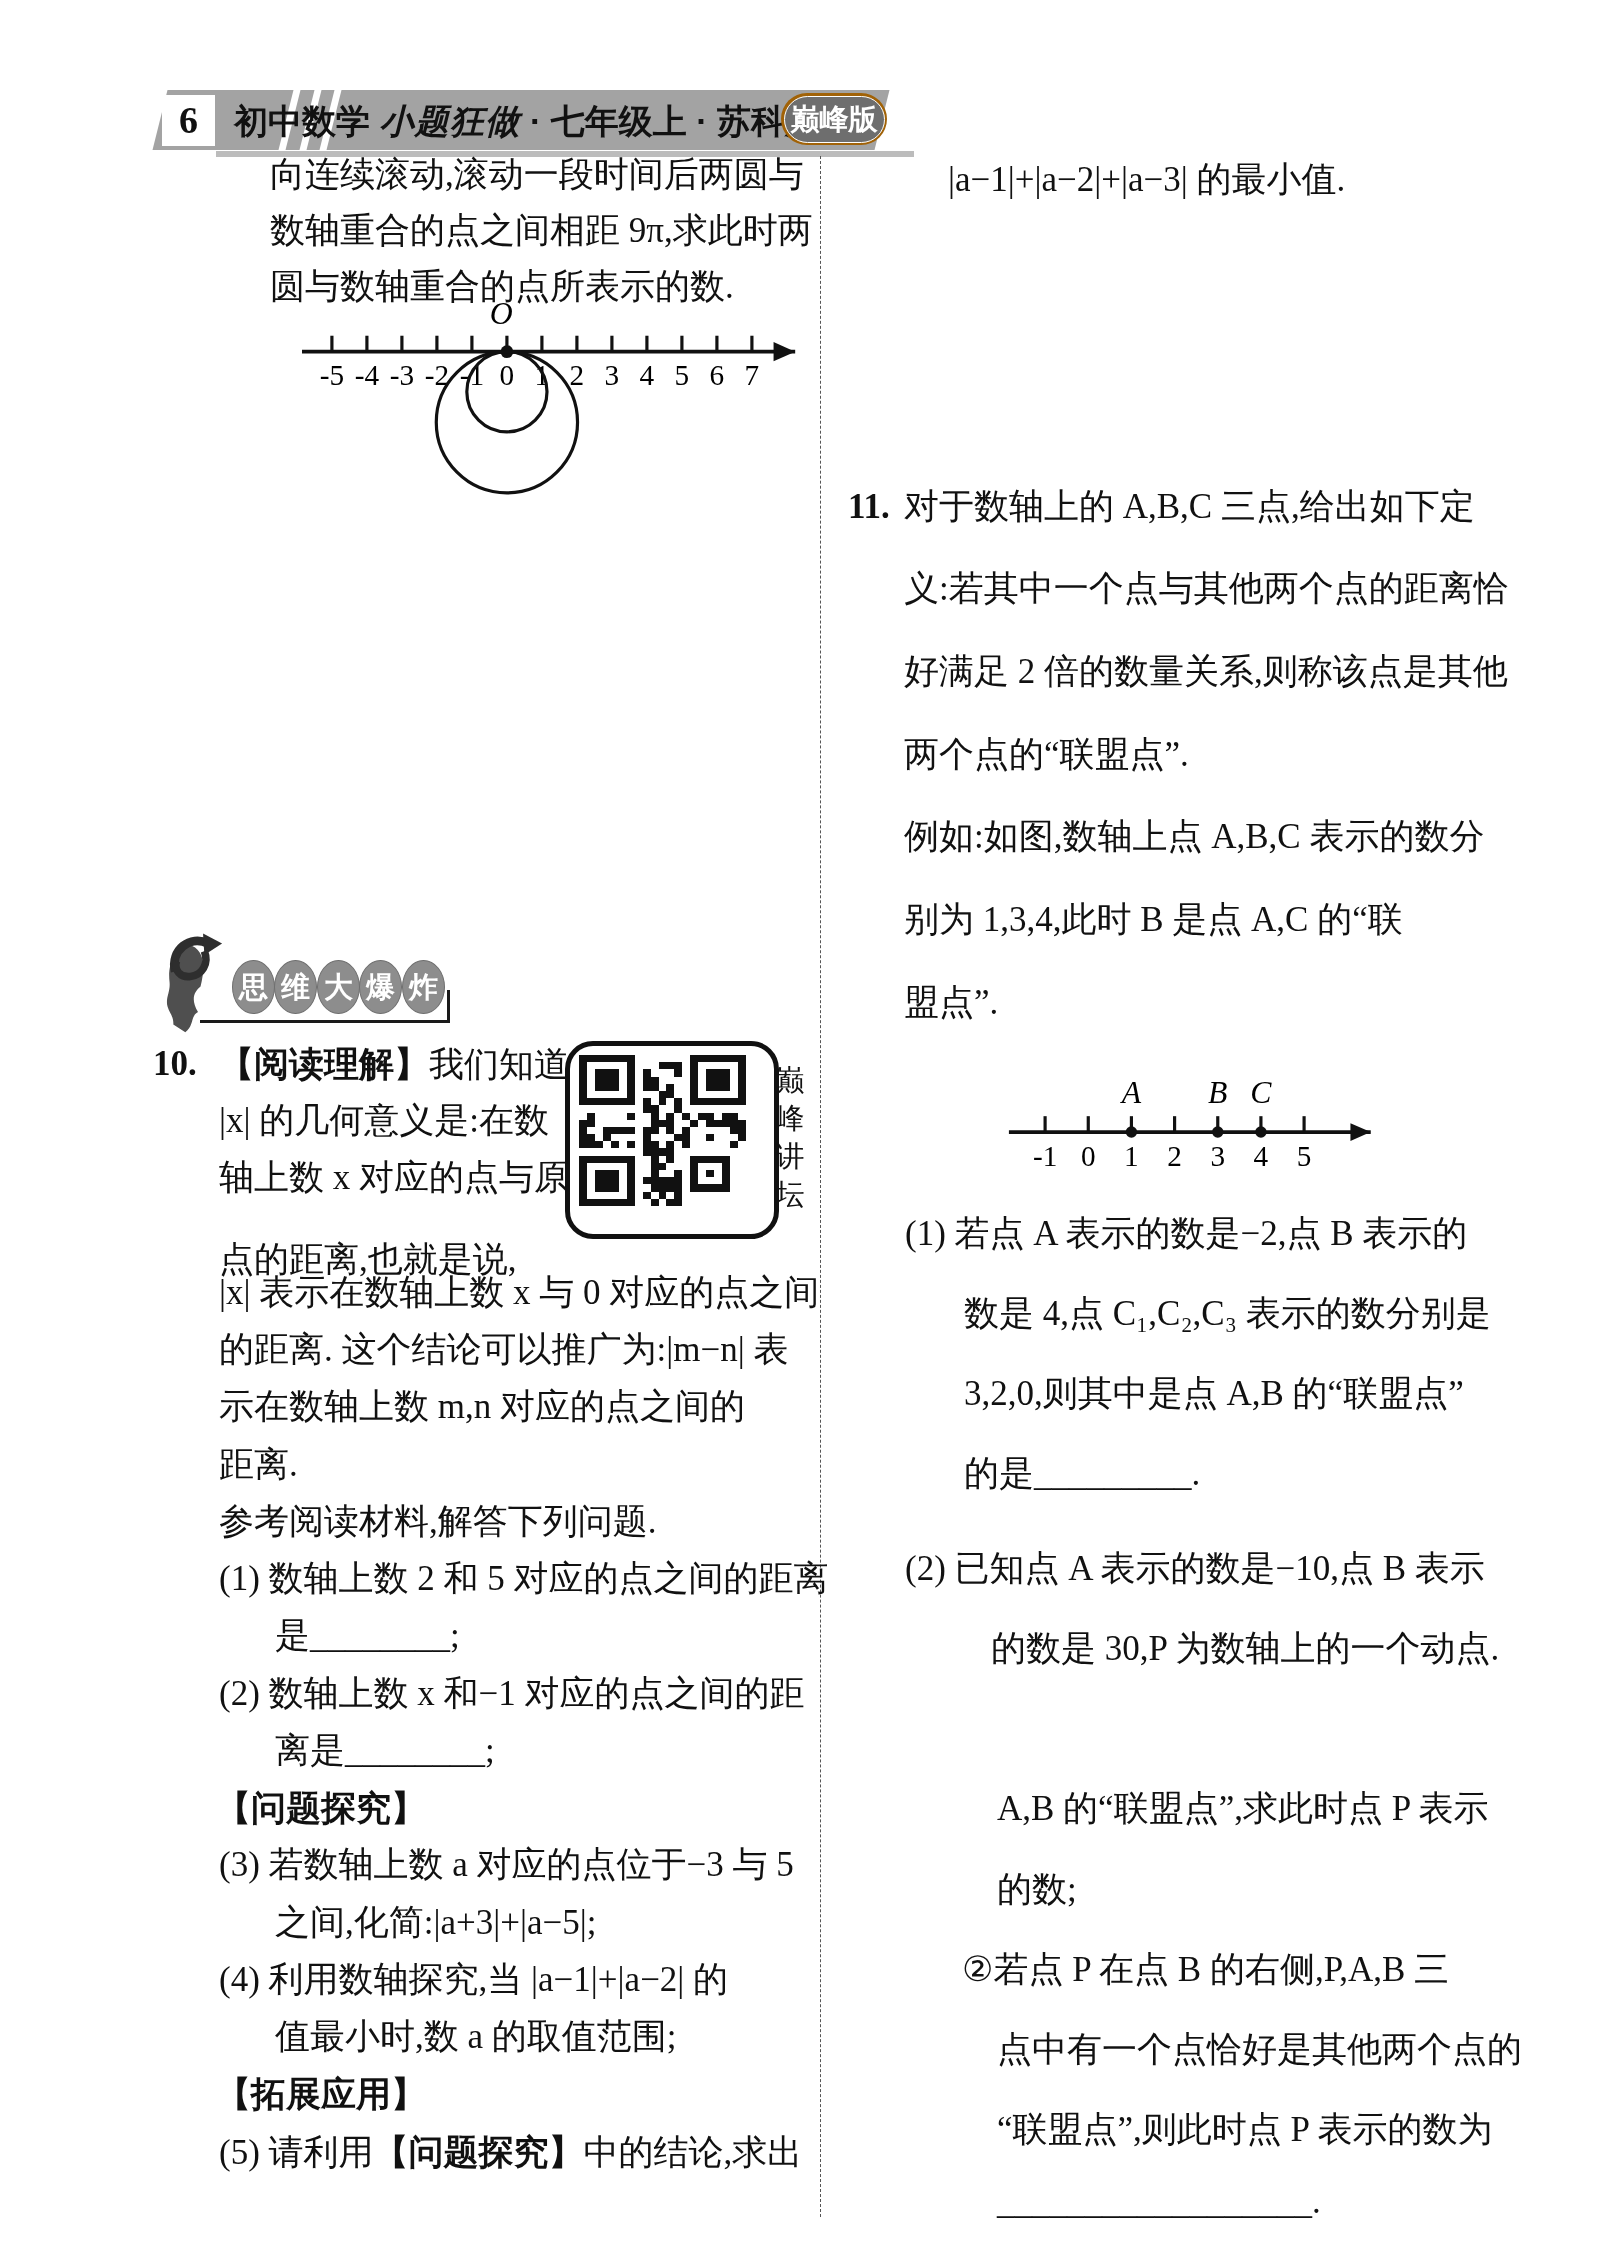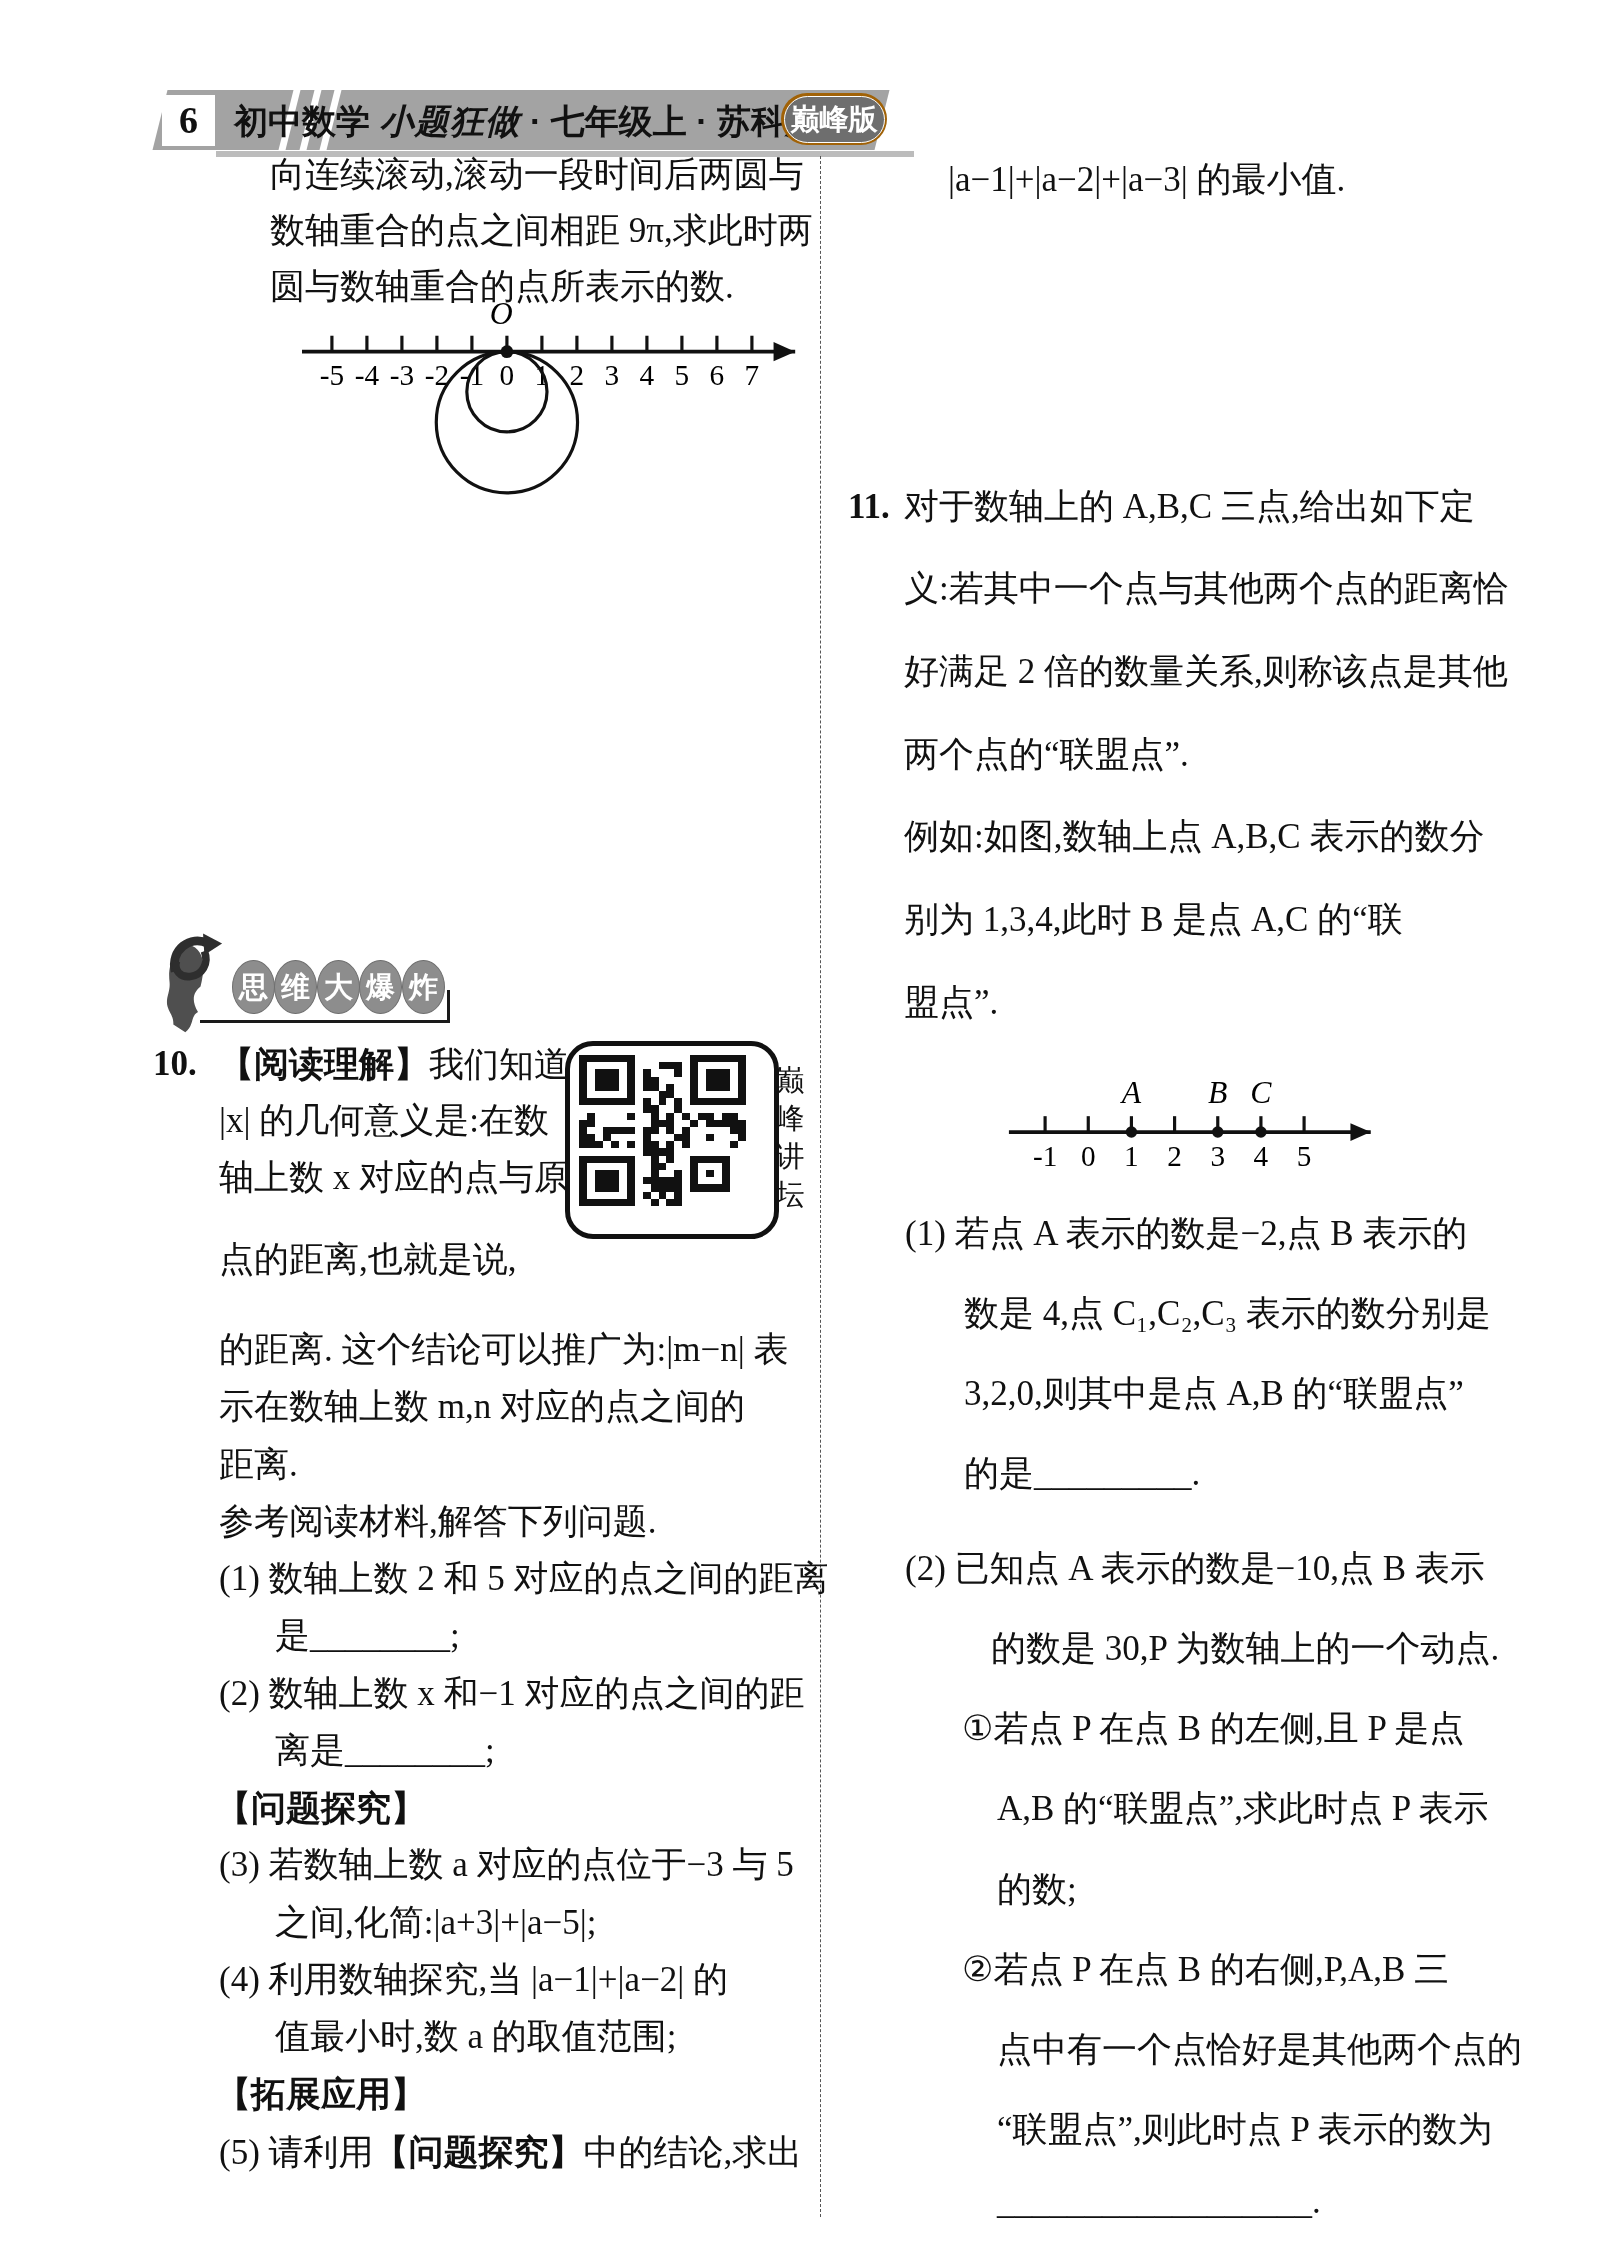--- a/index.html
+++ b/index.html
@@ -229,20 +229,21 @@
     <div>峰</div>
     <div>讲</div>
     <div>坛</div>
   </div>
 
   <div class="ln bold" style="left:153px;top:1042px;">10.</div>
   <div class="ln" style="left:219px;top:1042px;"><span class="bh">【阅读理解】</span><span>我们知道</span></div>
   <div class="ln" style="left:219px;top:1099px;">|x| 的几何意义是:在数</div>
   <div class="ln" style="left:219px;top:1156px;">轴上数 x 对应的点与原</div>
   <div class="ln" style="left:219px;top:1214px;margin-top:24px;">点的距离,也就是说,</div>
+  <div class="ln" style="left:219px;top:1271px;">|x| 表示在数轴上数 x 与 0 对应的点之间</div>
   <div class="ln" style="left:219px;top:1328px;">的距离. 这个结论可以推广为:|m−n| 表</div>
   <div class="ln" style="left:219px;top:1385px;">示在数轴上数 m,n 对应的点之间的</div>
   <div class="ln" style="left:219px;top:1443px;">距离.</div>
   <div class="ln" style="left:219px;top:1500px;">参考阅读材料,解答下列问题.</div>
   <div class="ln" style="left:219px;top:1557px;">(1) 数轴上数 2 和 5 对应的点之间的距离</div>
   <div class="ln" style="left:275px;top:1614px;">是________;</div>
   <div class="ln" style="left:219px;top:1672px;">(2) 数轴上数 x 和−1 对应的点之间的距</div>
   <div class="ln" style="left:275px;top:1729px;">离是________;</div>
   <div class="ln bh" style="left:216px;top:1786px;">【问题探究】</div>
   <div class="ln" style="left:219px;top:1843px;">(3) 若数轴上数 a 对应的点位于−3 与 5</div>
@@ -290,21 +291,20 @@
     <text class="pt-label" x="437" y="100" text-anchor="middle">C</text>
   </svg>
 
   <div class="ln" style="left:905px;top:1212px;">(1) 若点 A 表示的数是−2,点 B 表示的</div>
   <div class="ln" style="left:964px;top:1292px;">数是 4,点 C₁,C₂,C₃ 表示的数分别是</div>
   <div class="ln" style="left:964px;top:1372px;">3,2,0,则其中是点 A,B 的“联盟点”</div>
   <div class="ln" style="left:964px;top:1452px;">的是_________.</div>
 
   <div class="ln" style="left:905px;top:1547px;">(2) 已知点 A 表示的数是−10,点 B 表示</div>
   <div class="ln" style="left:964px;top:1627px;margin-left:27px;">的数是 30,P 为数轴上的一个动点.</div>
-  <div class="ln" style="left:962px;top:1707px;">①若点 P 在点 B 的左侧,且 P 是点</div>
   <div class="ln" style="left:997px;top:1787px;">A,B 的“联盟点”,求此时点 P 表示</div>
   <div class="ln" style="left:997px;top:1868px;">的数;</div>
   <div class="ln" style="left:962px;top:1948px;">②若点 P 在点 B 的右侧,P,A,B 三</div>
   <div class="ln" style="left:997px;top:2028px;">点中有一个点恰好是其他两个点的</div>
   <div class="ln" style="left:997px;top:2108px;">“联盟点”,则此时点 P 表示的数为</div>
   <div class="ln" style="left:997px;top:2180px;">__________________.</div>
 
 </div>
 
 

